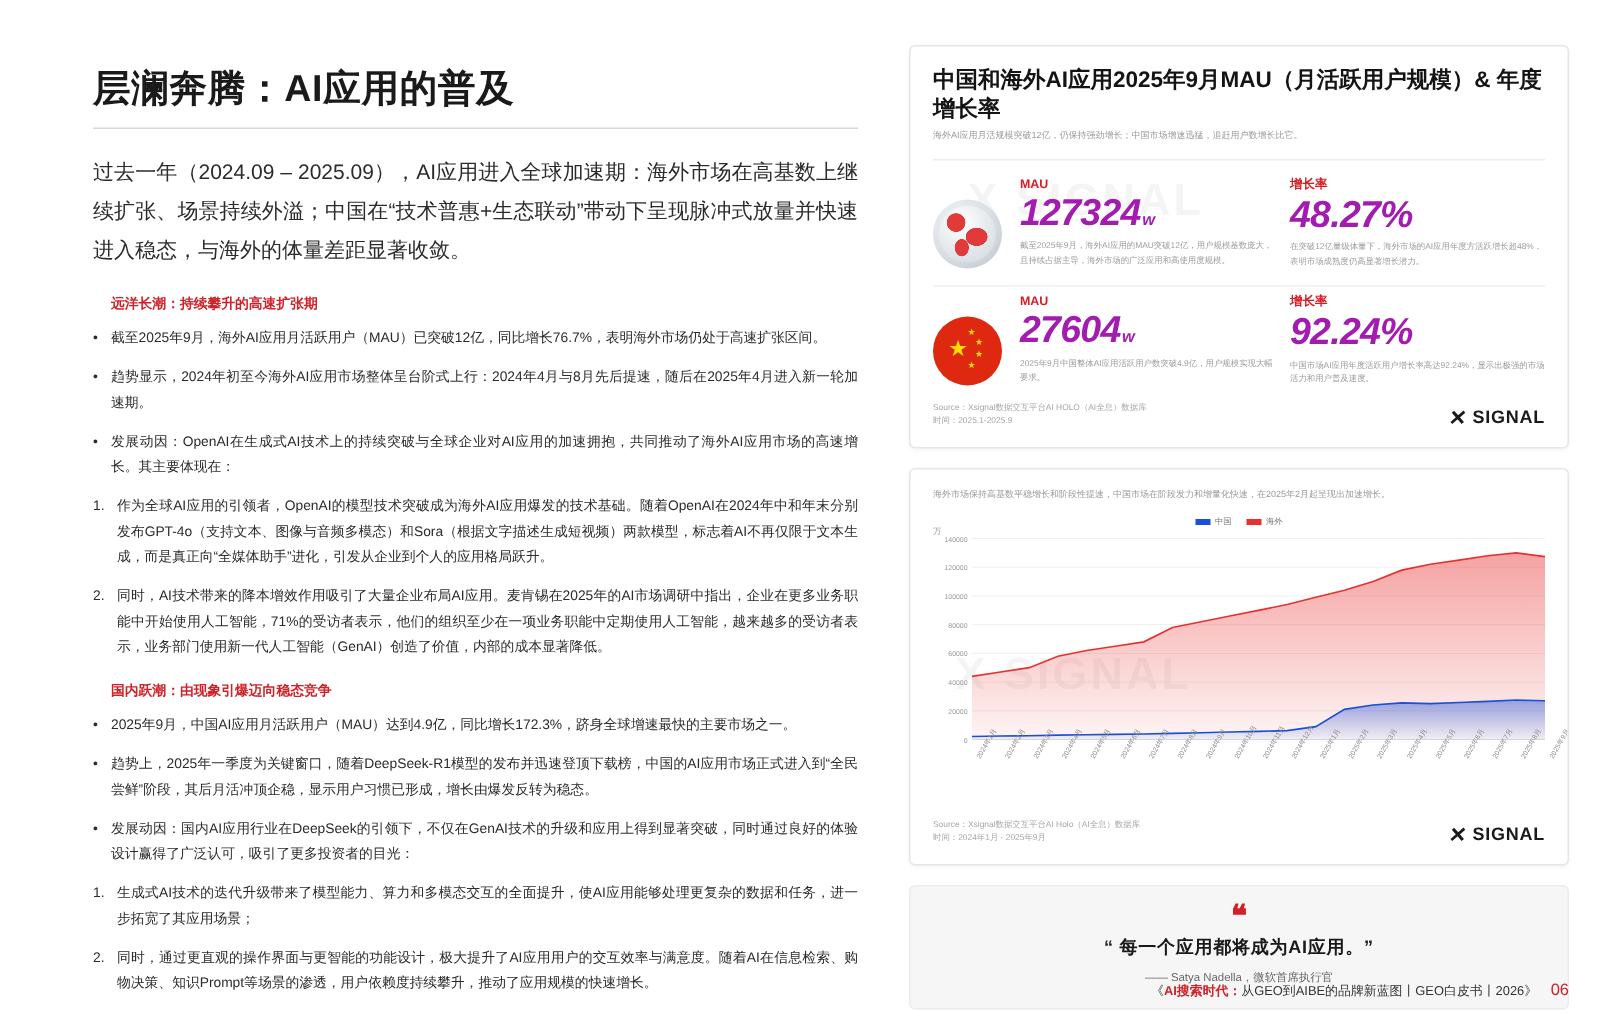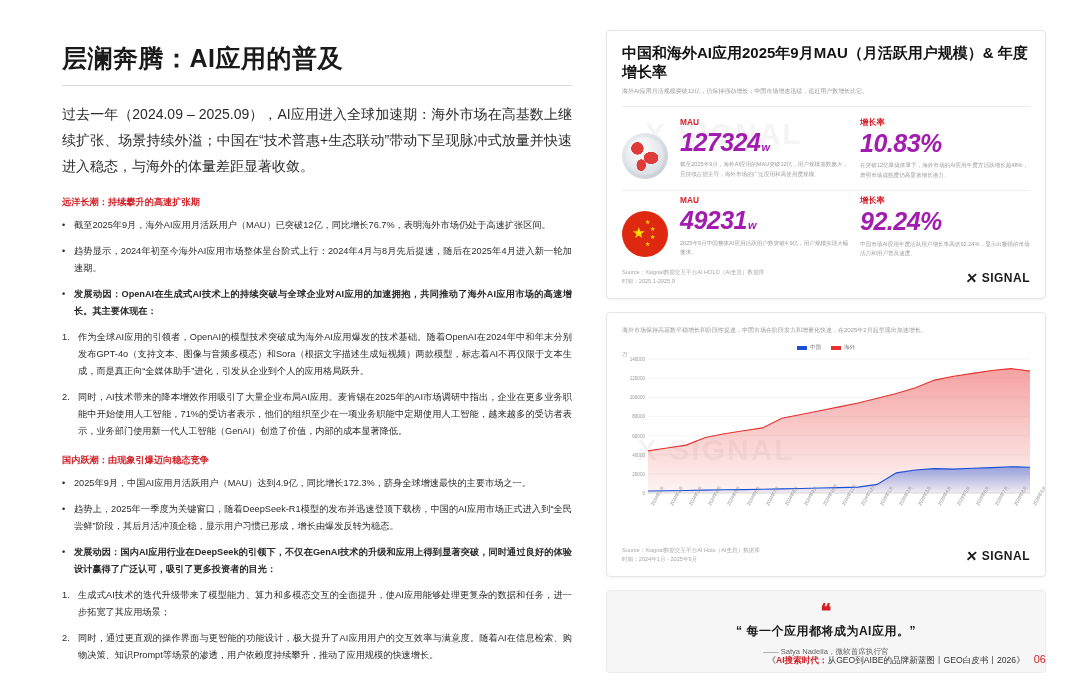--- a/index.html
+++ b/index.html
@@ -39,39 +39,39 @@
     font-size: 14px;
     line-height: 1.85;
     color: #2b2b2b;
     text-align: justify;
     margin-bottom: 16px;
   }
   .sec-head {
     font-size: 9.2px;
     font-weight: bold;
     color: #cf2229;
-    margin: 14px 0 8px 0;
+    margin: 14px 0 8px 12px;
   }
   ul.bullets { list-style: none; }
   ul.bullets > li {
     position: relative;
     font-size: 9.2px;
     line-height: 1.85;
     color: #2b2b2b;
     padding-left: 12px;
     margin-bottom: 9px;
     text-align: justify;
   }
   ul.bullets > li::before {
     content: "•";
     position: absolute;
     left: 0; top: 0;
     color: #2b2b2b;
   }
-  li.strong-li { font-weight: bold; }
+  li.strong-li { font-weight: normal; }
   ol.numlist {
     list-style: none;
     counter-reset: nl;
     margin-top: 4px;
   }
   ol.numlist > li {
     counter-increment: nl;
     position: relative;
     font-size: 9.2px;
     line-height: 1.85;
@@ -338,40 +338,40 @@
       <div class="stat-row">
         <div class="flag flag-globe"></div>
         <div class="stat-cols">
           <div class="stat-block">
             <div class="stat-label">MAU</div>
             <div class="stat-value"><span>127324</span><span class="unit">w</span></div>
             <div class="stat-note">截至2025年9月，海外AI应用的MAU突破12亿，用户规模基数庞大，且持续占据主导，海外市场的广泛应用和高使用度规模。</div>
           </div>
           <div class="stat-block">
             <div class="stat-label">增长率</div>
-            <div class="stat-value">10.83%</div>
+            <div class="stat-value">48.27%</div>
             <div class="stat-note">在突破12亿量级体量下，海外市场的AI应用年度方活跃增长超48%，表明市场成熟度仍高显著增长潜力。</div>
           </div>
         </div>
       </div>
 
       <div class="stat-sep"></div>
 
       <div class="stat-row">
         <div class="flag flag-cn">
           <span class="star s1">★</span>
           <span class="star s2">★</span>
           <span class="star s3">★</span>
           <span class="star s4">★</span>
           <span class="star s5">★</span>
         </div>
         <div class="stat-cols">
           <div class="stat-block">
             <div class="stat-label">MAU</div>
-            <div class="stat-value"><span>49231</span><span class="unit">w</span></div>
+            <div class="stat-value"><span>27604</span><span class="unit">w</span></div>
             <div class="stat-note">2025年9月中国整体AI应用活跃用户数突破4.9亿，用户规模实现大幅要求。</div>
           </div>
           <div class="stat-block">
             <div class="stat-label">增长率</div>
             <div class="stat-value">92.24%</div>
             <div class="stat-note">中国市场AI应用年度活跃用户增长率高达92.24%，显示出极强的市场活力和用户普及速度。</div>
           </div>
         </div>
       </div>
 

